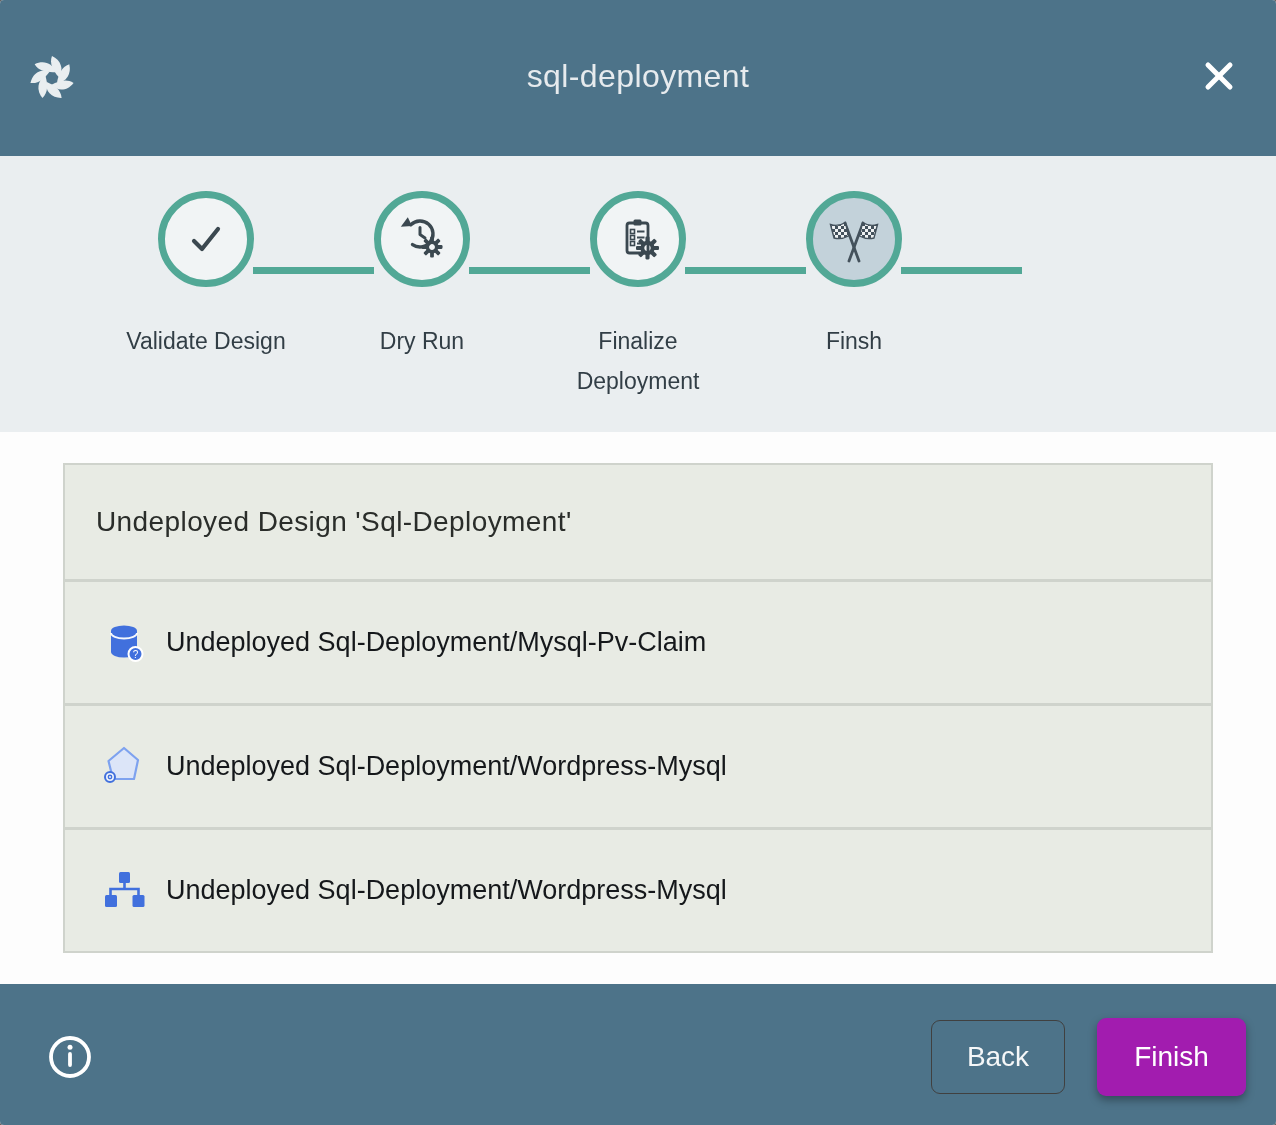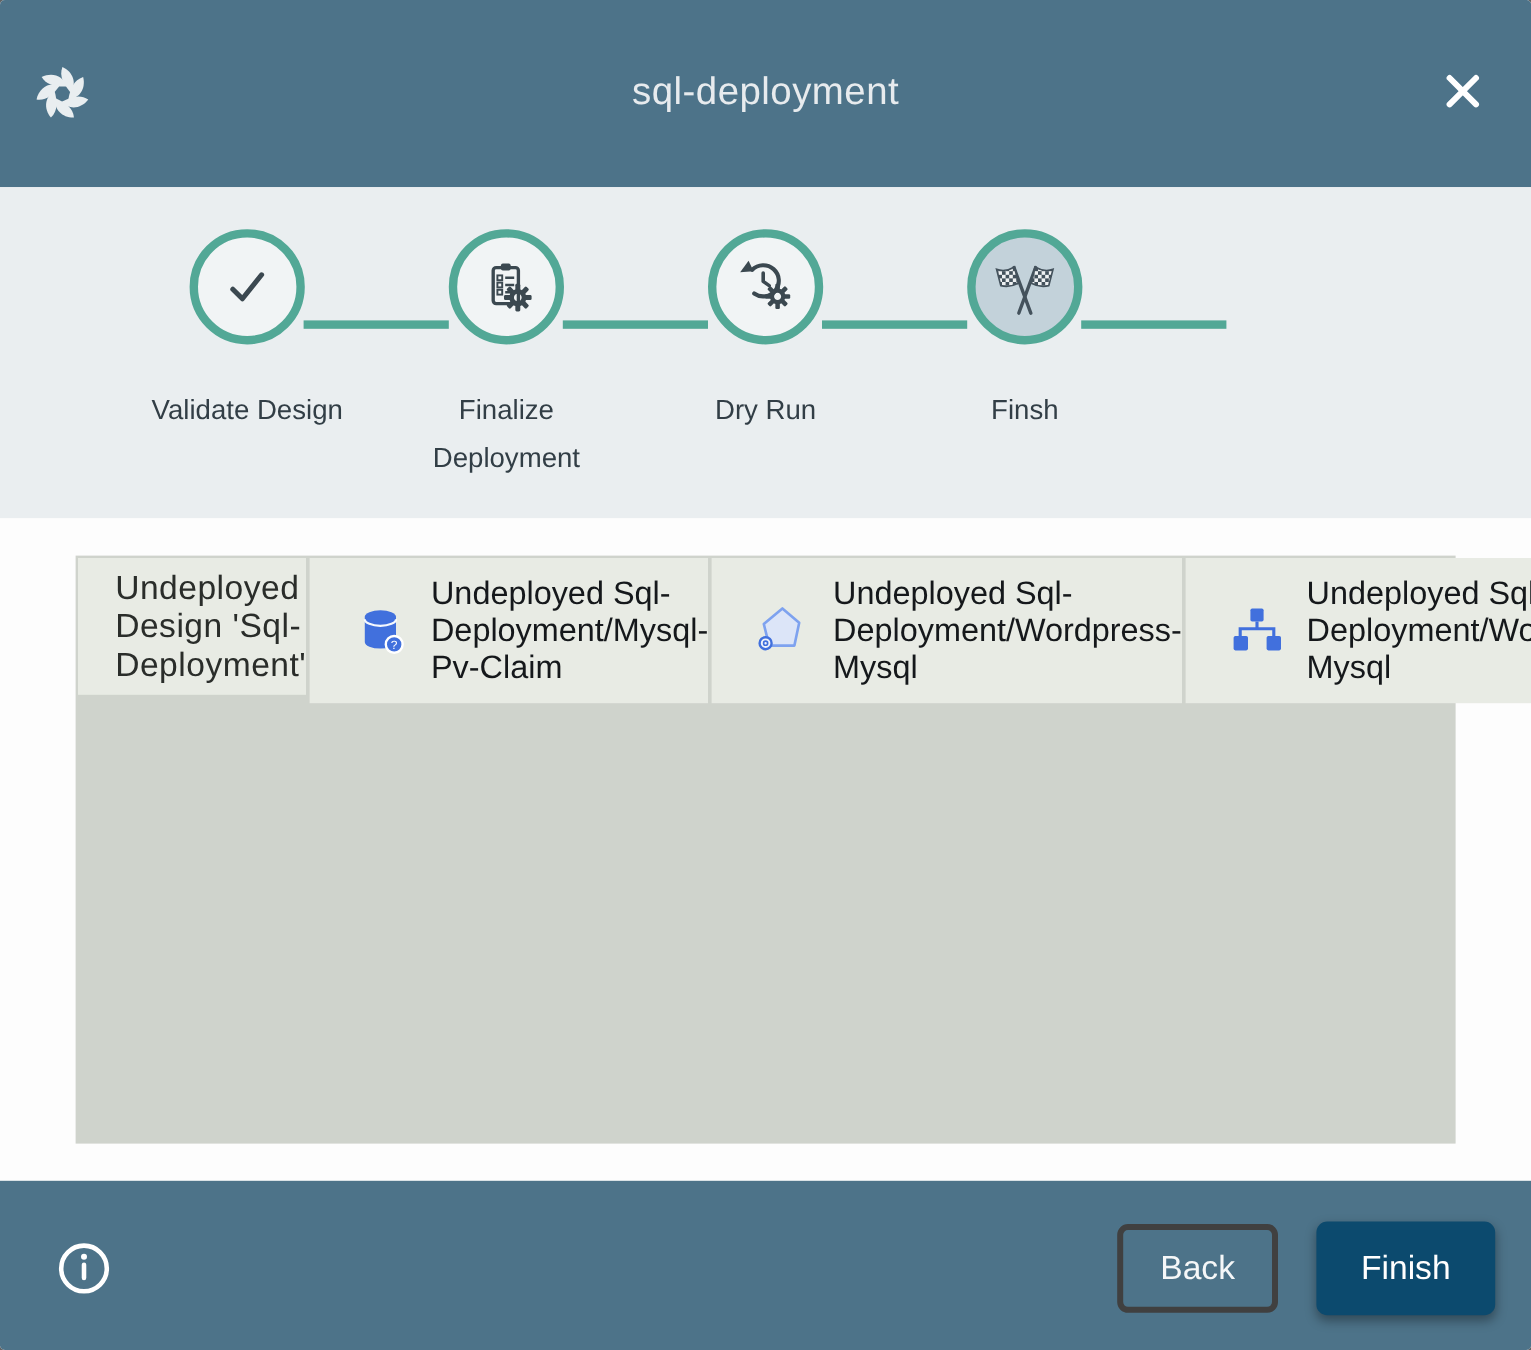--- a/index.html
+++ b/index.html
@@ -27,37 +27,37 @@
                  position:relative; z-index:2; cursor:pointer; }
   .step.current .step-circle { background:#c3d2da; }
   .step-label { margin-top:34px; font-size:23px; line-height:40px; color:#323e46;
                 text-align:center; max-width:190px; }
   .connector { position:absolute; top:111px; height:7px; width:121px; background:#52a896; z-index:1; }
   .c1{left:253px;} .c2{left:469px;} .c3{left:685px;} .c4{left:901px;}
 
   
   .content { flex:1; background:#fdfdfd; position:relative; }
   .panel { position:absolute; left:63px; top:31px; width:1150px; height:490px;
-           background:#cfd3cc; padding:2px; display:flex; gap:3px; }
+           background:#cfd3cc; padding:2px; display:flex; flex-direction:column; gap:3px; }
   .row { background:#e8ebe4; display:flex; align-items:center; }
   .row-header { height:114px; padding-left:31px; }
   .row-item { height:121px; padding-left:35px; }
   .row-header .row-text { font-size:28px; color:#2a2d2a; letter-spacing:.4px; }
   .row-item .row-text { font-size:27px; color:#15181b; margin-left:18px; }
   .row-icon { width:48px; height:48px; flex:none; }
 
   
   .ftr { height:141px; flex:none; background:#4d7389; position:relative; }
   .info-btn { position:absolute; left:47px; top:50px; width:46px; height:46px;
               background:none; border:none; cursor:pointer; padding:0; }
   .btn { position:absolute; font-family:"Liberation Sans", sans-serif; font-size:28px;
          border-radius:9px; cursor:pointer; }
   .btn-back { right:211px; top:36px; width:134px; height:74px; background:transparent;
-              border:5px solid #404040; color:#f5f7f8; }
-  .btn-finish { right:30px; top:34px; width:149px; height:78px; background:#0c4a6e;
+              border:1px solid #404040; color:#f5f7f8; }
+  .btn-finish { right:30px; top:34px; width:149px; height:78px; background:#a21caf;
                 border:none; color:#fff; box-shadow:0 4px 9px rgba(0,0,0,.35); }
 </style>
 </head>
 <body>
 
 <svg width="0" height="0" style="position:absolute" aria-hidden="true">
   <defs>
     <g id="gear8">
       <g fill="currentColor">
         <rect x="-1.8" y="-10" width="3.6" height="5.4" rx="1"></rect>
@@ -111,46 +111,46 @@
             <polyline points="12,26 20,34 36,14" fill="none" stroke="#3b4850" stroke-width="4.2" stroke-linecap="round" stroke-linejoin="round"></polyline>
           </svg>
         </div>
         <div class="step-label">Validate Design</div>
       </div>
 
 
       <div class="step">
         <div class="step-circle">
           <svg width="48" height="48" viewBox="0 0 48 48">
+            <path d="M12.8 9.8 A13 13 0 1 1 14.5 29.6" fill="none" stroke="#3b4850" stroke-width="3.4" stroke-linecap="round"></path>
+            <polygon points="14,11 2.8,11.8 9.8,2.2" fill="#3b4850"></polygon>
+            <polyline points="22,12.5 22,19.5 27,23" fill="none" stroke="#3b4850" stroke-width="3" stroke-linecap="round" stroke-linejoin="round"></polyline>
+            <use href="#gear8" transform="translate(34,32) scale(1.05)" style="color:#3b4850"></use>
+          </svg>
+        </div>
+        <div class="step-label">Dry Run</div>
+      </div>
+
+      <div class="step">
+        <div class="step-circle">
+          <svg width="48" height="48" viewBox="0 0 48 48">
             <rect x="13" y="8" width="21" height="30" rx="2.5" fill="none" stroke="#3b4850" stroke-width="2.8"></rect>
             <rect x="19.5" y="4.5" width="8" height="6" rx="1.5" fill="#3b4850"></rect>
             <g stroke="#3b4850" fill="none">
               <rect x="16.5" y="14.5" width="4" height="4" stroke-width="1.6"></rect>
               <line x1="23" y1="16.5" x2="30.5" y2="16.5" stroke-width="2"></line>
               <rect x="16.5" y="20.5" width="4" height="4" stroke-width="1.6"></rect>
               <line x1="23" y1="22.5" x2="30.5" y2="22.5" stroke-width="2"></line>
               <rect x="16.5" y="26.5" width="4" height="4" stroke-width="1.6"></rect>
               <line x1="23" y1="28.5" x2="30.5" y2="28.5" stroke-width="2"></line>
             </g>
             <use href="#gear8" transform="translate(33.5,33) scale(1.15)" style="color:#3b4850"></use>
           </svg>
         </div>
         <div class="step-label">Finalize Deployment</div>
-      </div>
-
-      <div class="step">
-        <div class="step-circle">
-          <svg width="48" height="48" viewBox="0 0 48 48">
-            <path d="M12.8 9.8 A13 13 0 1 1 14.5 29.6" fill="none" stroke="#3b4850" stroke-width="3.4" stroke-linecap="round"></path>
-            <polygon points="14,11 2.8,11.8 9.8,2.2" fill="#3b4850"></polygon>
-            <polyline points="22,12.5 22,19.5 27,23" fill="none" stroke="#3b4850" stroke-width="3" stroke-linecap="round" stroke-linejoin="round"></polyline>
-            <use href="#gear8" transform="translate(34,32) scale(1.05)" style="color:#3b4850"></use>
-          </svg>
-        </div>
-        <div class="step-label">Dry Run</div>
       </div>
 
       <div class="step current">
         <div class="step-circle">
           <svg width="56" height="56" viewBox="0 0 56 56">
             <defs>
               <pattern id="chk" width="6" height="6" patternUnits="userSpaceOnUse">
                 <rect width="6" height="6" fill="#eef1f2"></rect>
                 <rect width="3" height="3" fill="#44525c"></rect>
                 <rect x="3" y="3" width="3" height="3" fill="#44525c"></rect>

